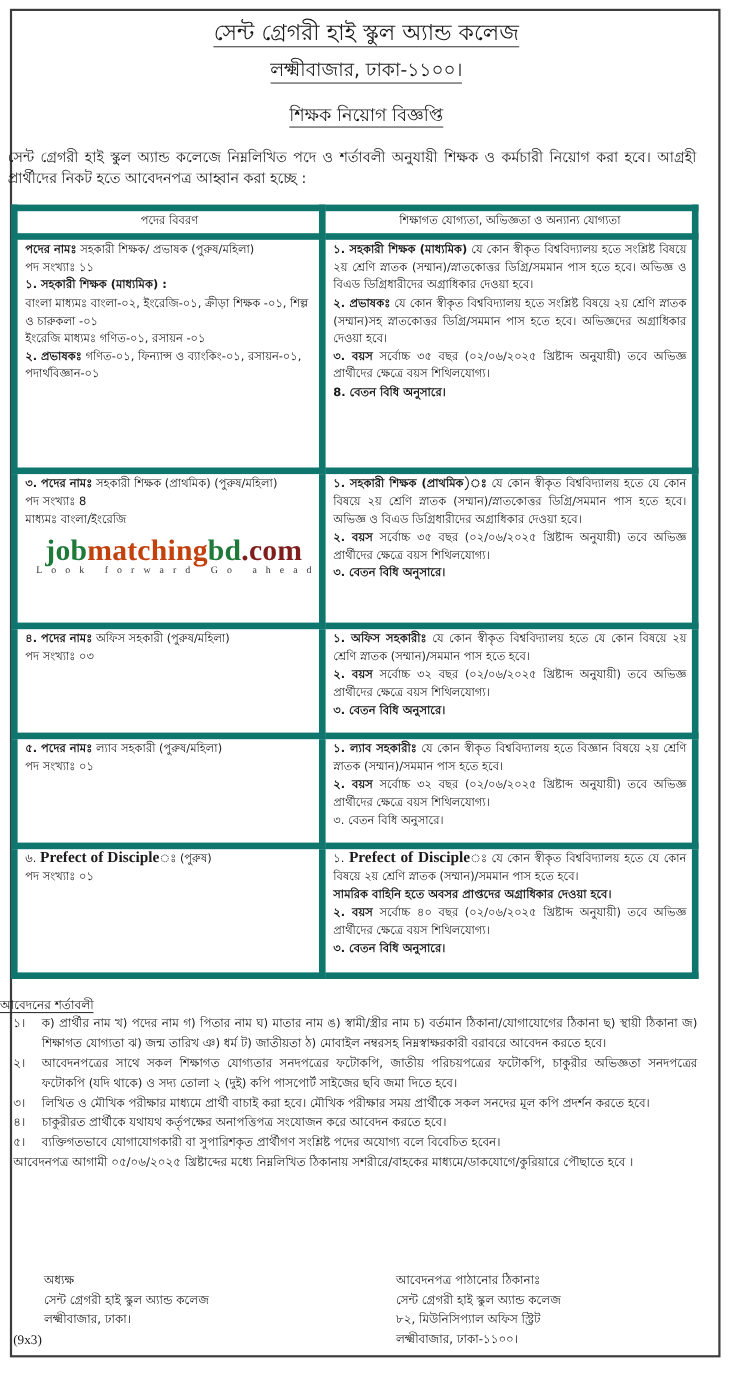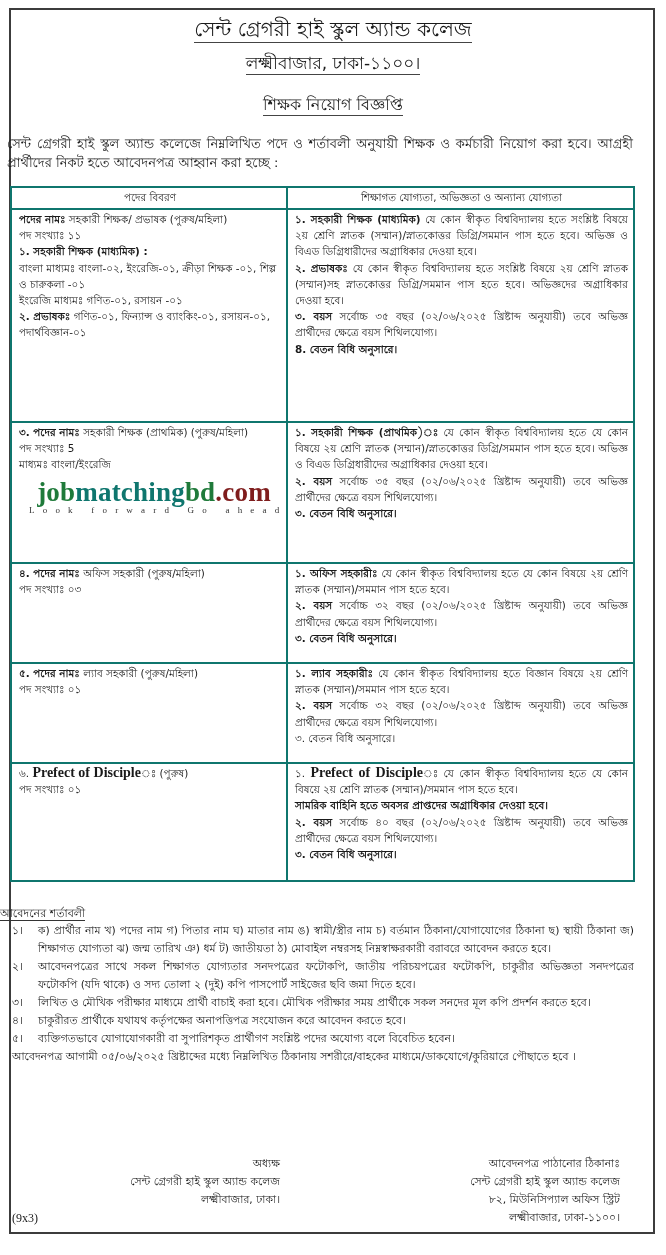--- a/index.html
+++ b/index.html
@@ -20,56 +20,56 @@
   .t3 { top: 92px; font-size: 16px; }
   .intro {
     position: absolute; left: 7px; top: 134px; width: 626px;
     font-size: 13px; line-height: 19px; text-align: justify;
   }
   table.posts {
     position: absolute; left: 10px; top: 186px; width: 625px;
     border-collapse: collapse; font-size: 10.4px; line-height: 16.2px;
   }
   table.posts th, table.posts td {
-    border: 2px solid #0f766e; vertical-align: top; padding: 1px 5px 2px 7px;
+    border: 6px solid #0f766e; vertical-align: top; padding: 1px 5px 2px 7px;
   }
   table.posts th { font-weight: normal; text-align: center; height: 17px; }
   table.posts td.l { width: 262px; }
   table.posts td.r { text-align: justify; }
   .b { font-weight: bold; }
   .en { font-family: "Liberation Serif", serif; font-weight: bold; font-size: 14px; }
   .watermark {
     margin: 6px 0 0 10px; width: 250px; text-align: center;
   }
   .wm-main {
     font-family: "Liberation Serif", serif; font-weight: bold; font-size: 27px;
     line-height: 26px; letter-spacing: 0.2px;
   }
   .wm-job { color: #1f7a3a; }
-  .wm-match { color: #0f766e; }
+  .wm-match { color: #c2410c; }
   .wm-bd { color: #1f7a3a; }
   .wm-com { color: #7f1d1d; }
   .wm-tag {
     font-family: "Liberation Serif", serif; font-size: 9px; letter-spacing: 8.2px;
     color: #333; line-height: 11px; white-space: nowrap;
   }
   .cond-head {
     position: absolute; left: 0; top: 905px; font-size: 11px;
   }
   .cond-head span { border-bottom: 1px solid #333; }
   .conds {
     position: absolute; left: 12px; top: 922px; width: 622px;
     font-size: 10.8px; line-height: 18px;
   }
   .cond { display: flex; text-align: justify; }
   .cond .n { width: 26px; flex: none; }
   .cond .tx { flex: 1; }
   .deadline { text-align: justify; }
   .sig {
-    position: absolute; top: 1155px; font-size: 10.8px; line-height: 18px; text-align: right;
+    position: absolute; top: 1155px; font-size: 10.8px; line-height: 18px; text-align: left;
   }
   .sig-left { left: 40px; width: 240px; }
   .sig-right { left: 360px; width: 260px; }
   .size-code {
     position: absolute; left: 12px; top: 1211px;
     font-family: "Liberation Serif", serif; font-size: 12px;
   }
 </style>
 </head>
 <body>
@@ -102,21 +102,21 @@
       <div><span class="b">১. সহকারী শিক্ষক (মাধ্যমিক)</span><span> যে কোন স্বীকৃত বিশ্ববিদ্যালয় হতে সংশ্লিষ্ট বিষয়ে ২য় শ্রেণি স্নাতক (সম্মান)/স্নাতকোত্তর ডিগ্রি/সমমান পাস হতে হবে। অভিজ্ঞ ও বিএড ডিগ্রিধারীদের অগ্রাধিকার দেওয়া হবে।</span></div>
       <div><span class="b">২. প্রভাষকঃ</span><span> যে কোন স্বীকৃত বিশ্ববিদ্যালয় হতে সংশ্লিষ্ট বিষয়ে ২য় শ্রেণি স্নাতক (সম্মান)সহ স্নাতকোত্তর ডিগ্রি/সমমান পাস হতে হবে। অভিজ্ঞদের অগ্রাধিকার দেওয়া হবে।</span></div>
       <div><span class="b">৩. বয়স</span><span> সর্বোচ্চ ৩৫ বছর (০২/০৬/২০২৫ খ্রিষ্টাব্দ অনুযায়ী) তবে অভিজ্ঞ প্রার্থীদের ক্ষেত্রে বয়স শিথিলযোগ্য।</span></div>
       <div class="b">8. বেতন বিধি অনুসারে।</div>
     </td>
   </tr>
 
   <tr style="height:141px">
     <td class="l">
       <div><span class="b">৩. পদের নামঃ</span><span>   সহকারী শিক্ষক (প্রাথমিক) (পুরুষ/মহিলা)</span></div>
-      <div>পদ সংখ্যাঃ 5</div>
+      <div>পদ সংখ্যাঃ 8</div>
       <div>মাধ্যমঃ বাংলা/ইংরেজি</div>
       <div class="watermark">
         <div class="wm-main"><span class="wm-job">job</span><span class="wm-match">matching</span><span class="wm-bd">bd</span><span class="wm-com">.com</span></div>
         <div class="wm-tag">Look forward Go ahead</div>
       </div>
     </td>
     <td class="r">
       <div><span class="b">১. সহকারী শিক্ষক (প্রাথমিক)ঃ</span><span> যে কোন স্বীকৃত বিশ্ববিদ্যালয় হতে যে কোন বিষয়ে ২য় শ্রেণি স্নাতক (সম্মান)/স্নাতকোত্তর ডিগ্রি/সমমান পাস হতে হবে। অভিজ্ঞ ও বিএড ডিগ্রিধারীদের অগ্রাধিকার দেওয়া হবে।</span></div>
       <div><span class="b">২. বয়স</span><span> সর্বোচ্চ ৩৫ বছর (০২/০৬/২০২৫ খ্রিষ্টাব্দ অনুযায়ী) তবে অভিজ্ঞ প্রার্থীদের ক্ষেত্রে বয়স শিথিলযোগ্য।</span></div>
       <div class="b">৩. বেতন বিধি অনুসারে।</div>

